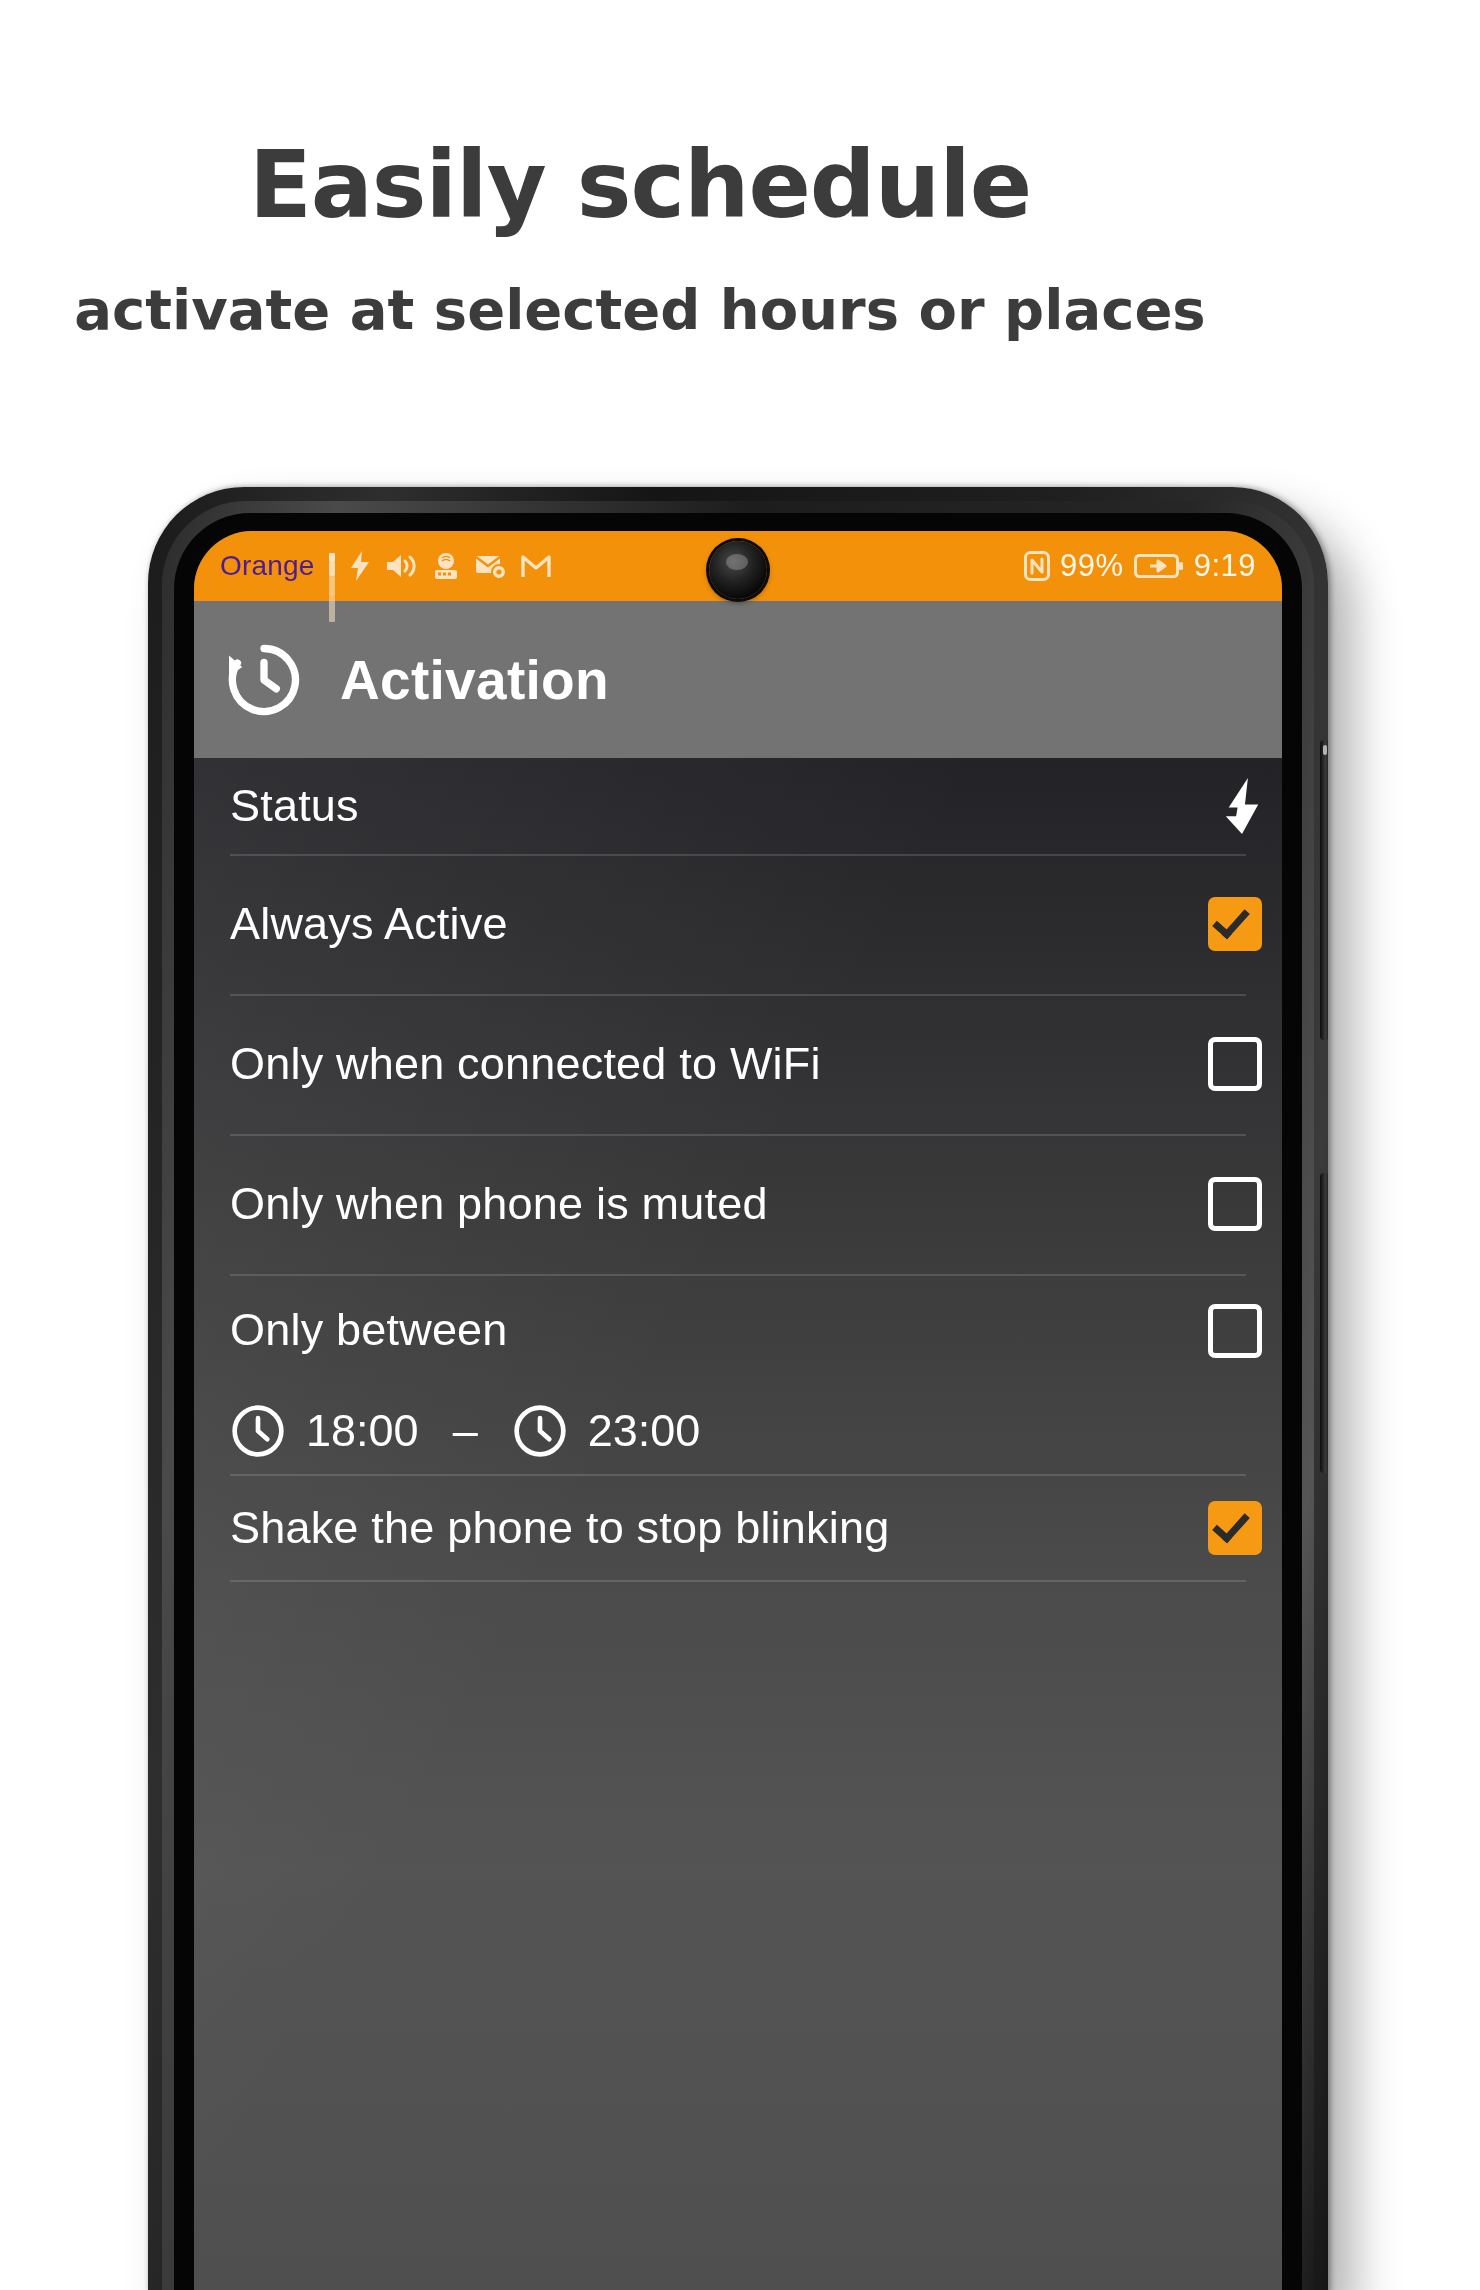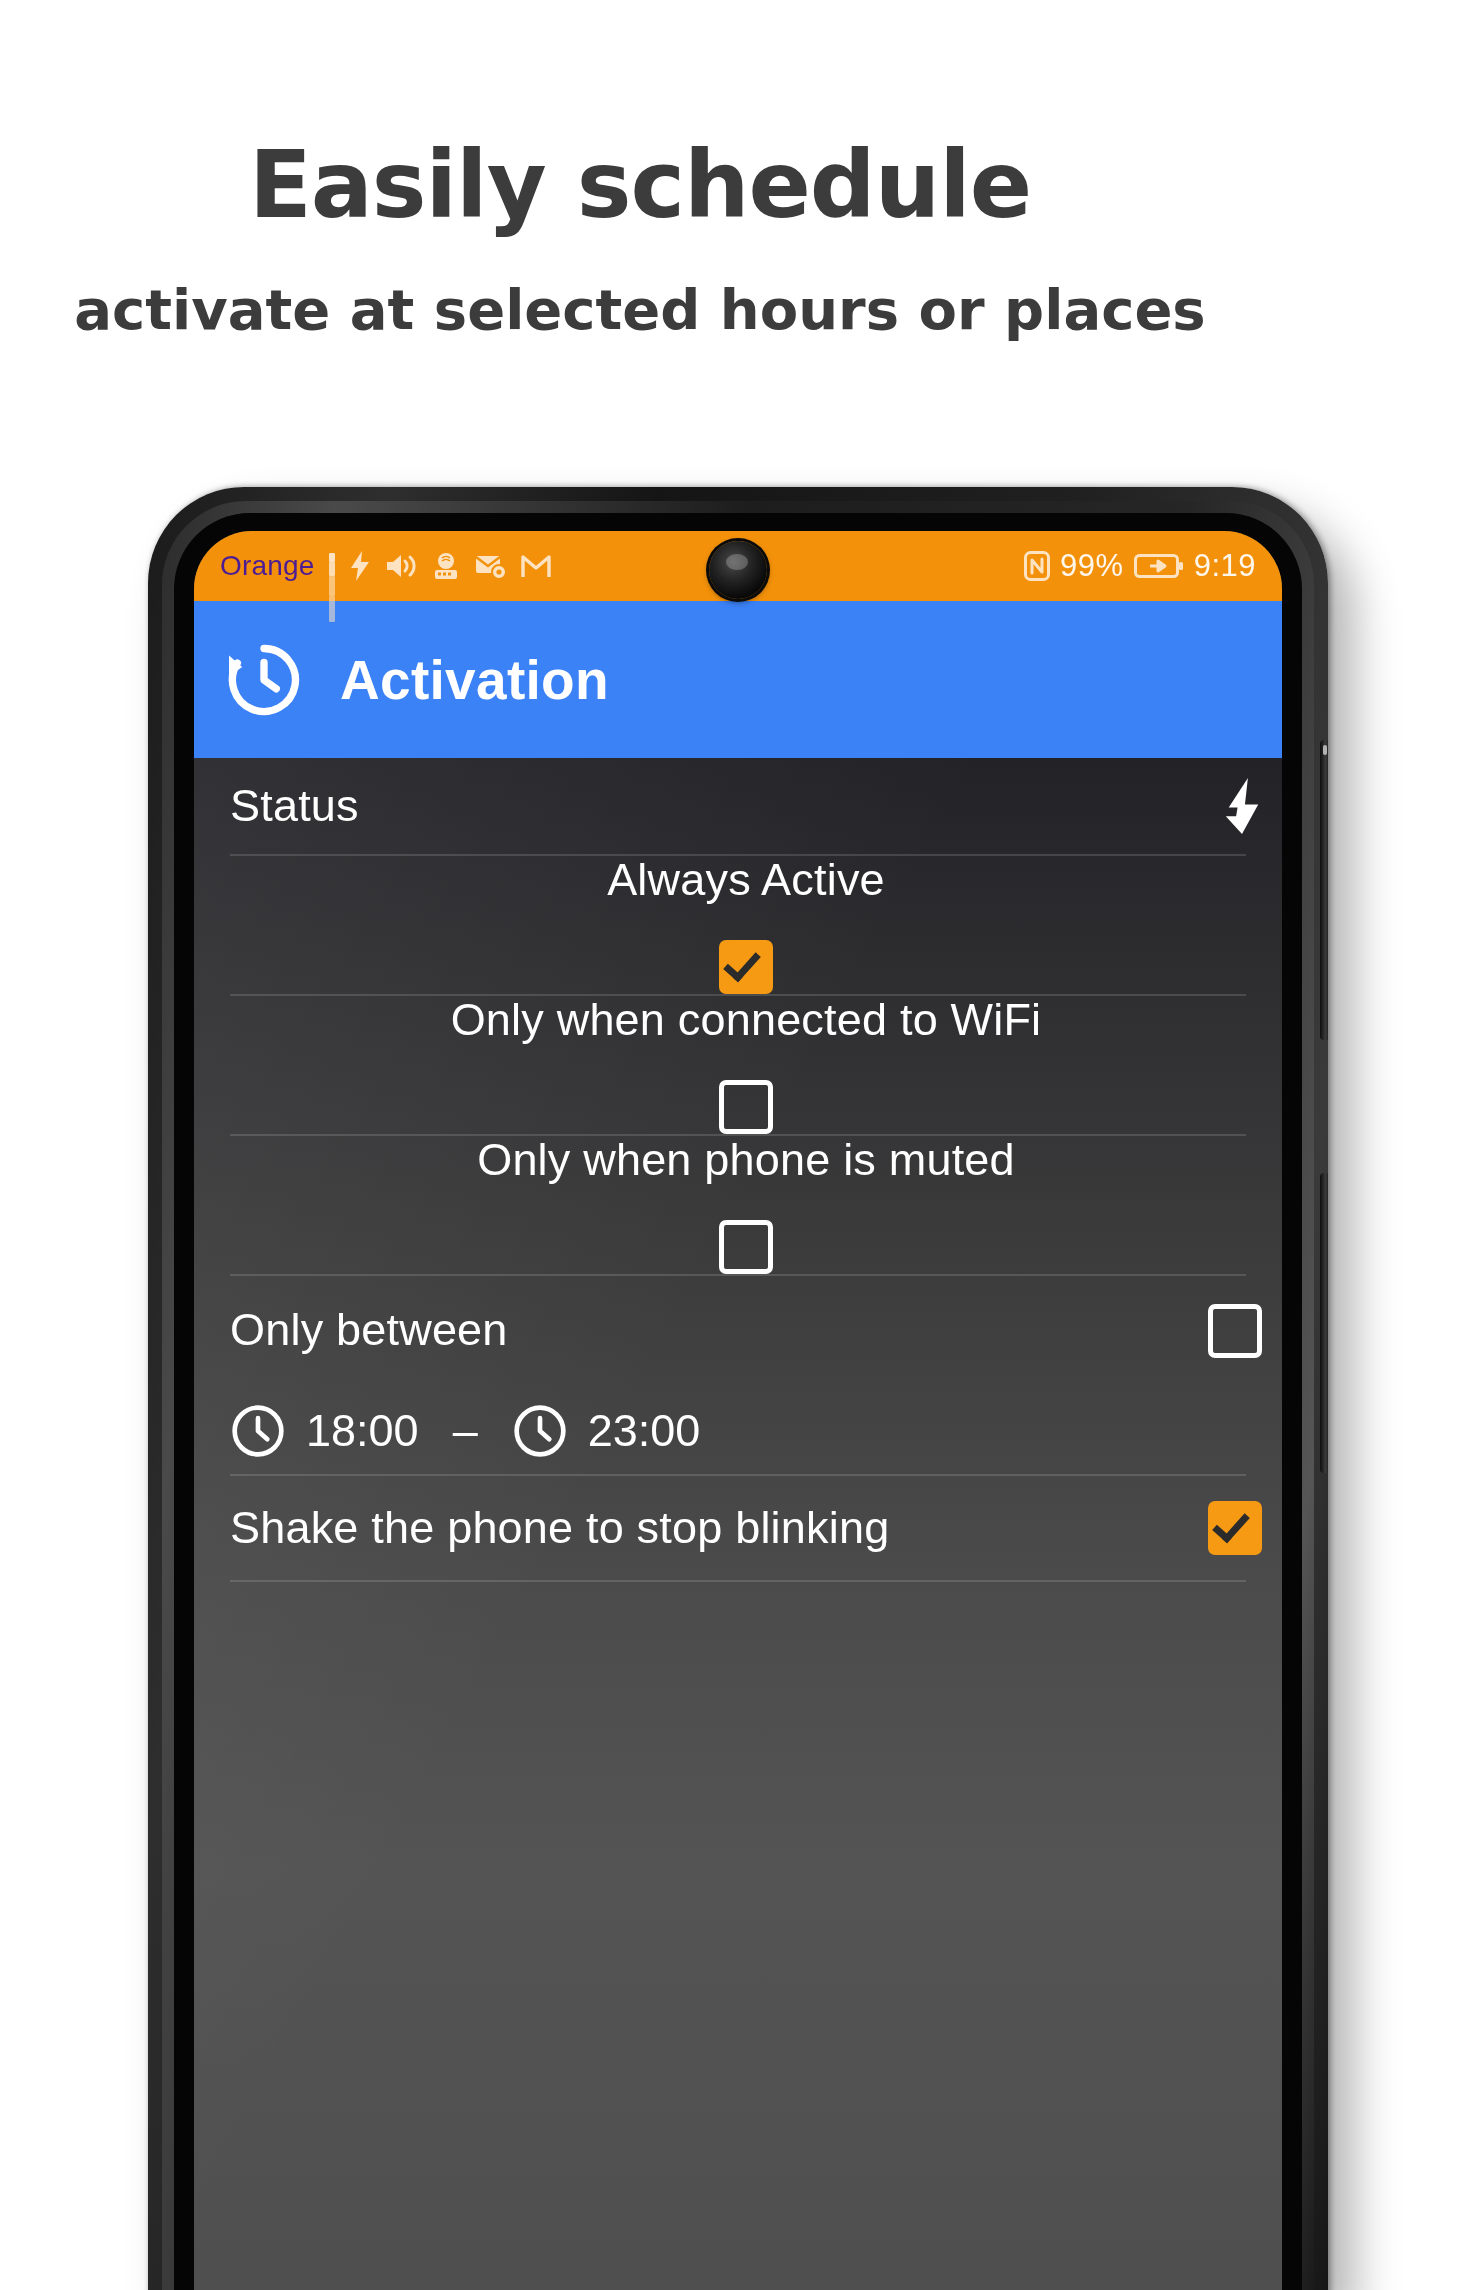--- a/index.html
+++ b/index.html
@@ -128,21 +128,21 @@
   }
   .punch::after{
     content:"";position:absolute;left:30%;top:22%;
     width:22px;height:16px;border-radius:50%;
     background:rgba(190,190,190,.35);
   }
 
   
   .appbar{
     height:157px;
-    background:#3b82f6;
+    background:#737373;
     display:flex;
     align-items:center;
     padding-left:28px;
     gap:34px;
   }
   .appbar-title{
     color:#ffffff;
     font-size:55px;
     font-weight:bold;
     letter-spacing:.3px;
@@ -168,21 +168,21 @@
     position:absolute;left:36px;right:36px;top:0;height:2px;
     background:rgba(255,255,255,0.14);
   }
   .row-label{
     color:#ffffff;
     font-size:45px;
     letter-spacing:.2px;
     flex:1;
   }
   .row-status{height:96px;}
-  .row-h{height:140px;flex-direction:column;}
+  .row-h{height:140px;}
   .row-between{height:200px;align-items:flex-start;padding-top:30px;flex-wrap:wrap;}
   .row-last{height:108px;}
   .row-last::after{
     content:"";
     position:absolute;left:36px;right:36px;bottom:0;height:2px;
     background:rgba(255,255,255,0.14);
   }
 
   
   .cb{

